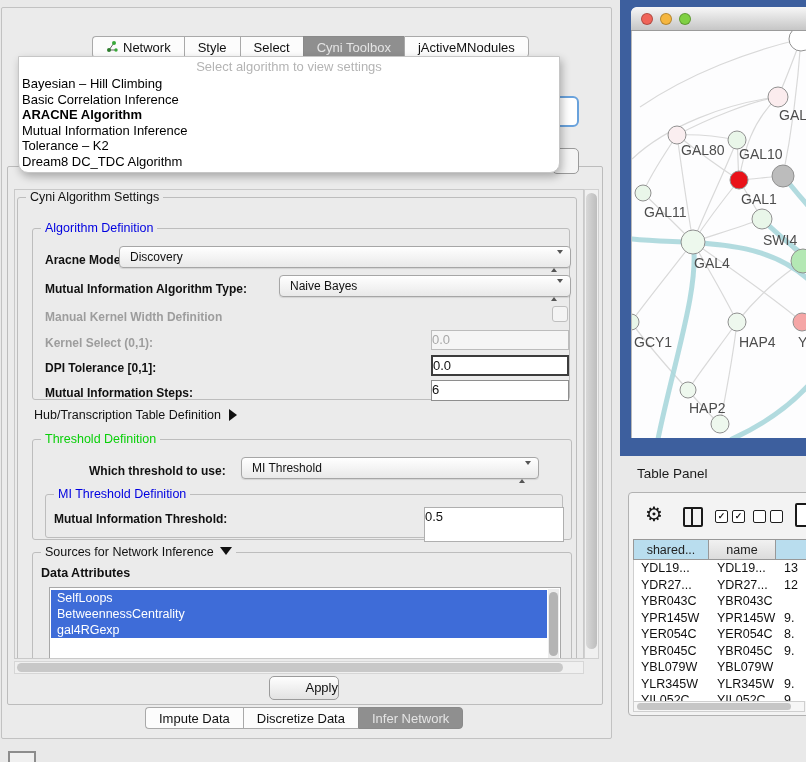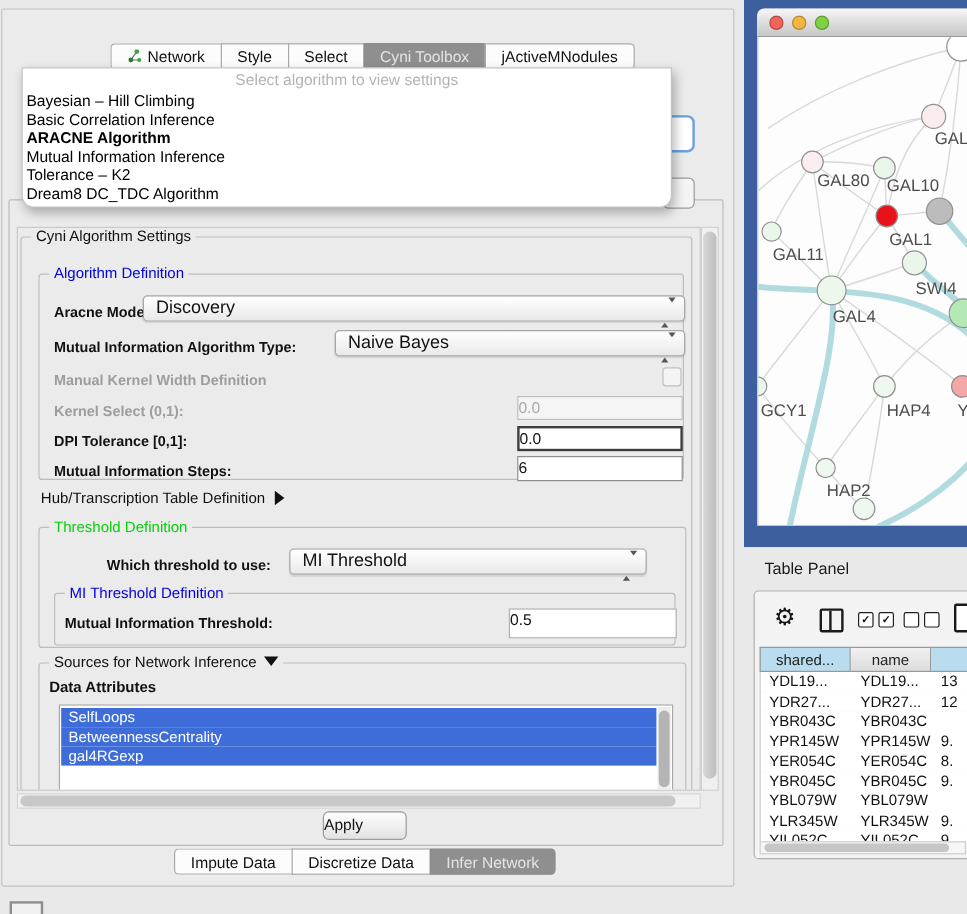--- a/index.html
+++ b/index.html
@@ -28,21 +28,21 @@
   #settings-viewport{left:14px;top:189px;width:570px;height:470px;overflow:hidden;background:#ebebeb;border:1px solid #c9c9c9;box-sizing:border-box;z-index:1}
 
   .grp{position:absolute;border:1px solid #bdbdbd;border-radius:3px;box-sizing:border-box}
   .grp>.gt{position:absolute;top:-8px;left:8px;background:#ebebeb;padding:0 4px;font-size:12.5px;line-height:15px;white-space:nowrap;color:#111}
   .gt.blue{color:#0000e0}
   .gt.green{color:#09cf09}
 
   .flbl{position:absolute;font-weight:bold;font-size:12px;color:#111;white-space:nowrap}
   .flbl.dis{color:#9d9d9d}
 
-  .combo{position:absolute;height:22px;border:1px solid #a6a6a6;border-radius:4px;background:linear-gradient(#ffffff,#e9e9e9);box-shadow:0 1px 1px rgba(0,0,0,.10);font-size:15px;line-height:20px;color:#111;padding-left:10px;box-sizing:border-box}
+  .combo{position:absolute;height:22px;border:1px solid #a6a6a6;border-radius:4px;background:linear-gradient(#ffffff,#e9e9e9);box-shadow:0 1px 1px rgba(0,0,0,.10);font-size:12px;line-height:20px;color:#111;padding-left:10px;box-sizing:border-box}
   .stepper{position:absolute;right:7px;top:4px}
   .tri{width:0;height:0;border-left:3.5px solid transparent;border-right:3.5px solid transparent}
   .tri.up{border-bottom:4px solid #555;margin-bottom:2px}
   .tri.down{border-top:4px solid #555}
 
   .fld{position:absolute;box-sizing:border-box;background:#fff;border:1px solid #8e8e8e;font-size:13px;line-height:18px;text-align:left;padding-right:6px;color:#111}
   .fld.dis{background:#f5f5f5;border-color:#bcbcbc;color:#a8a8a8}
   .fld.strong{border:2px solid #3c3c3c}
 
   .cbx{position:absolute;width:14px;height:14px;border:1px solid #bfbfbf;border-radius:3px;background:#f4f4f4}
@@ -54,21 +54,21 @@
   .attr-item{height:16px;line-height:16px;background:#3e6cd8;color:#fff;font-size:12.5px;padding-left:6px;margin:0 13px 0 1px;white-space:nowrap}
   #attr-list .sb{position:absolute;right:1px;top:1px;width:11px;height:100px;background:#ededed}
   #attr-list .sb .th2{position:absolute;left:1px;top:3px;width:9px;height:64px;background:#b4b4b4;border-radius:5px}
 
   
   #v-scroll{left:584px;top:189px;width:15px;height:470px;background:#f0f0f0;border:1px solid #d0d0d0;box-sizing:border-box;z-index:1}
   #v-scroll .th2{position:absolute;left:1px;top:3px;width:11px;height:456px;border-radius:6px;background:linear-gradient(90deg,#d8d8d8,#bdbdbd)}
   #h-scroll{left:14px;top:661px;width:570px;height:13px;background:#f0f0f0;border:1px solid #d6d6d6;box-sizing:border-box;z-index:1}
   #h-scroll .th2{position:absolute;left:2px;top:1px;width:546px;height:9px;border-radius:5px;background:#c8c8c8}
 
-  #apply-btn{left:269px;top:676px;width:68px;height:22px;border:1px solid #9b9b9b;border-radius:5px;background:linear-gradient(#fefefe,#e2e2e2);font-size:13px;color:#111;text-align:left;line-height:21px;z-index:1}
+  #apply-btn{left:269px;top:676px;width:68px;height:22px;border:1px solid #9b9b9b;border-radius:5px;background:linear-gradient(#fefefe,#e2e2e2);font-size:13px;color:#111;text-align:right;line-height:21px;z-index:1}
 
   
   #frag1{left:552px;top:96px;width:27px;height:31px;border:2px solid #69a2dc;border-radius:6px;background:#fff;box-sizing:border-box;z-index:2}
   #frag2{left:552px;top:148px;width:27px;height:26px;border:1px solid #9a9a9a;border-radius:5px;background:#f4f4f4;box-sizing:border-box;z-index:2}
   #algo-popup{left:18px;top:56px;width:542px;height:117px;background:#fff;border:1px solid #c6c6c6;border-radius:0 0 10px 10px;box-shadow:2px 4px 9px rgba(0,0,0,.28);z-index:20;box-sizing:border-box}
   #popup-prompt{height:19px;line-height:19px;text-align:center;color:#b4b4b4;font-size:13px}
   .popup-item{height:15.5px;line-height:15.5px;font-size:13px;color:#000;padding-left:3px;white-space:nowrap}
   .popup-item.bold{font-weight:bold}
 
   
@@ -180,21 +180,21 @@
 
         <span class="flbl" style="left:56px;top:24px">Which threshold to use:</span>
         <div class="combo" style="left:208px;top:17px;width:298px">
           <span>MI Threshold</span>
           <span class="stepper"><span class="tri up"></span><span class="tri down"></span></span>
         </div>
 
         <div class="grp" style="left:12px;top:54px;width:518px;height:44px">
           <span class="gt blue">MI Threshold Definition</span>
           <span class="flbl" style="left:8px;top:17px">Mutual Information Threshold:</span>
-          <span class="fld" style="left:378px;top:12px;width:140px;height:25px;border-color:#aFaFaF">0.5</span>
+          <span class="fld" style="left:378px;top:12px;width:140px;height:35px;border-color:#aFaFaF">0.5</span>
         </div>
       </div>
 
       <div class="grp" id="sources-group" style="left:14px;top:354px;width:540px;height:132px">
         <span class="gt"><span>Sources for Network Inference</span><span class="tri-dn"></span></span>
         <span class="flbl" style="left:8px;top:13px;font-size:12.5px">Data Attributes</span>
         <div id="attr-list">
           <div class="attr-item" style="margin-top: 2px;">SelfLoops</div>
             <div class="attr-item">BetweennessCentrality</div>
             <div class="attr-item">gal4RGexp</div>

